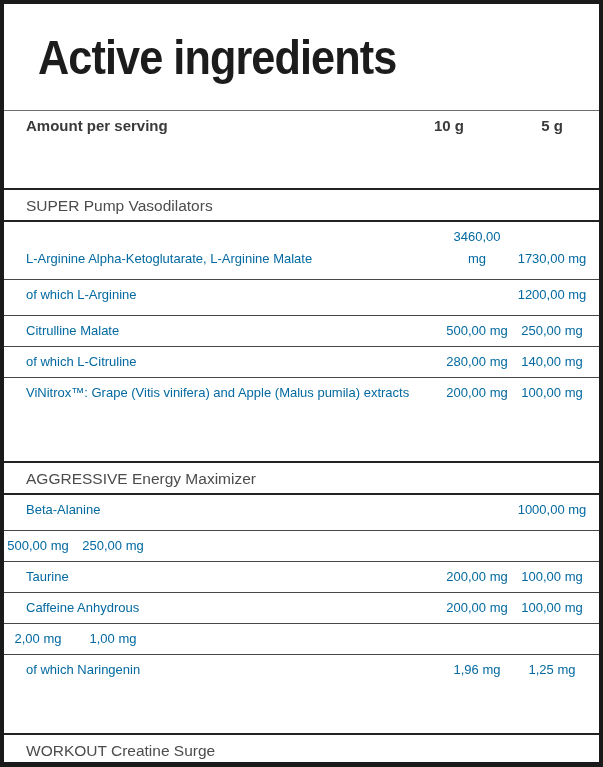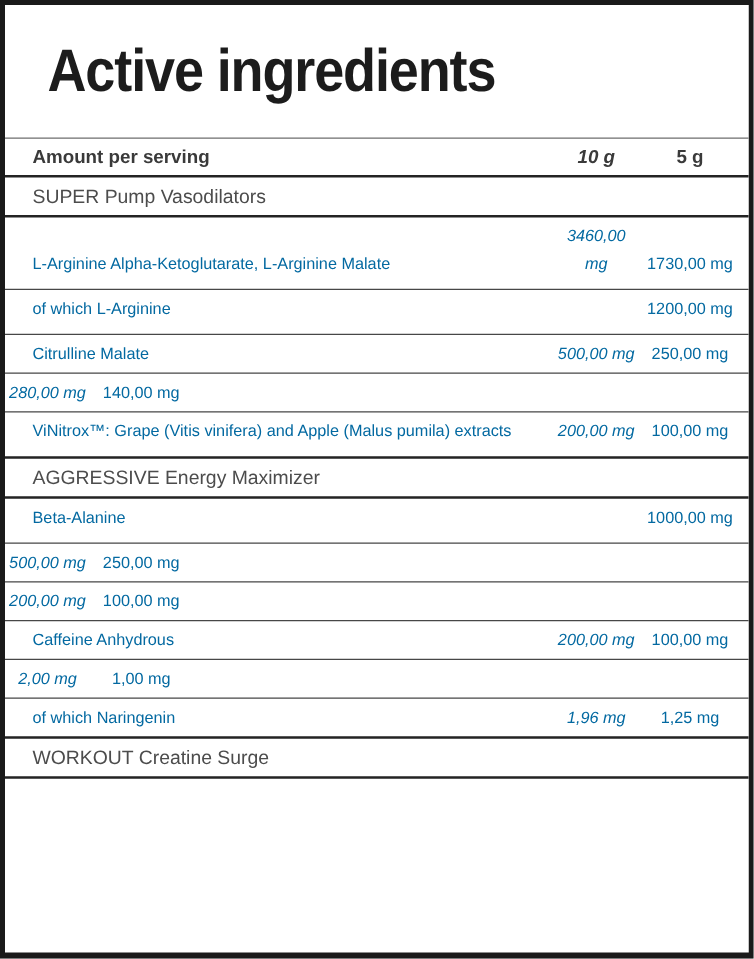--- a/index.html
+++ b/index.html
@@ -33,33 +33,35 @@
 
   .header-row {
     display: flex;
     align-items: center;
     border-top: 1px solid #6e6e6e;
     padding: 5px 0 4px 0;
     font-size: 15px;
     font-weight: bold;
     color: #3a3a3a;
     line-height: 20px;
+    gap: 28px;
   }
   .header-row .name-cell { flex: 1; padding-left: 22px; }
 
-  .col-10g { width: 68px; text-align: center; flex: none; font-style: italic; }
+  .col-10g { width: 68px; text-align: center; flex: none; }
   .col-5g  { width: 82px; text-align: center; flex: none; margin-right: 6px; }
 
   .section-header {
     border-top: 2px solid #232323;
     border-bottom: 2px solid #232323;
     padding: 5px 22px 4px 22px;
     font-size: 15.5px;
     color: #4c4c4c;
     line-height: 21px;
+    margin-top: 48px;
   }
 
   .row {
     display: flex;
     padding: 4px 0 4px 0;
     font-size: 13px;
     color: #0369a1;
     line-height: 22px;
     align-items: flex-end;
   }
@@ -93,20 +95,21 @@
     <div class="row tall">
       <div class="cell-name indent">of which L-Arginine</div>
       <div class="col-5g">1200,00 mg</div>
     </div>
     <div class="row">
       <div class="cell-name">Citrulline Malate</div>
       <div class="col-10g">500,00 mg</div>
       <div class="col-5g">250,00 mg</div>
     </div>
     <div class="row">
+      <div class="cell-name indent">of which L-Citruline</div>
       <div class="col-10g">280,00 mg</div>
       <div class="col-5g">140,00 mg</div>
     </div>
     <div class="row tall">
       <div class="cell-name">ViNitrox™: Grape (Vitis vinifera) and Apple (Malus pumila) extracts</div>
       <div class="col-10g">200,00 mg</div>
       <div class="col-5g">100,00 mg</div>
     </div>
   </div>
 
@@ -115,20 +118,21 @@
 
     <div class="row tall">
       <div class="cell-name">Beta-Alanine</div>
       <div class="col-5g">1000,00 mg</div>
     </div>
     <div class="row">
       <div class="col-10g">500,00 mg</div>
       <div class="col-5g">250,00 mg</div>
     </div>
     <div class="row">
+      <div class="cell-name">Taurine</div>
       <div class="col-10g">200,00 mg</div>
       <div class="col-5g">100,00 mg</div>
     </div>
     <div class="row">
       <div class="cell-name">Caffeine Anhydrous</div>
       <div class="col-10g">200,00 mg</div>
       <div class="col-5g">100,00 mg</div>
     </div>
     <div class="row">
       <div class="col-10g">2,00 mg</div>

